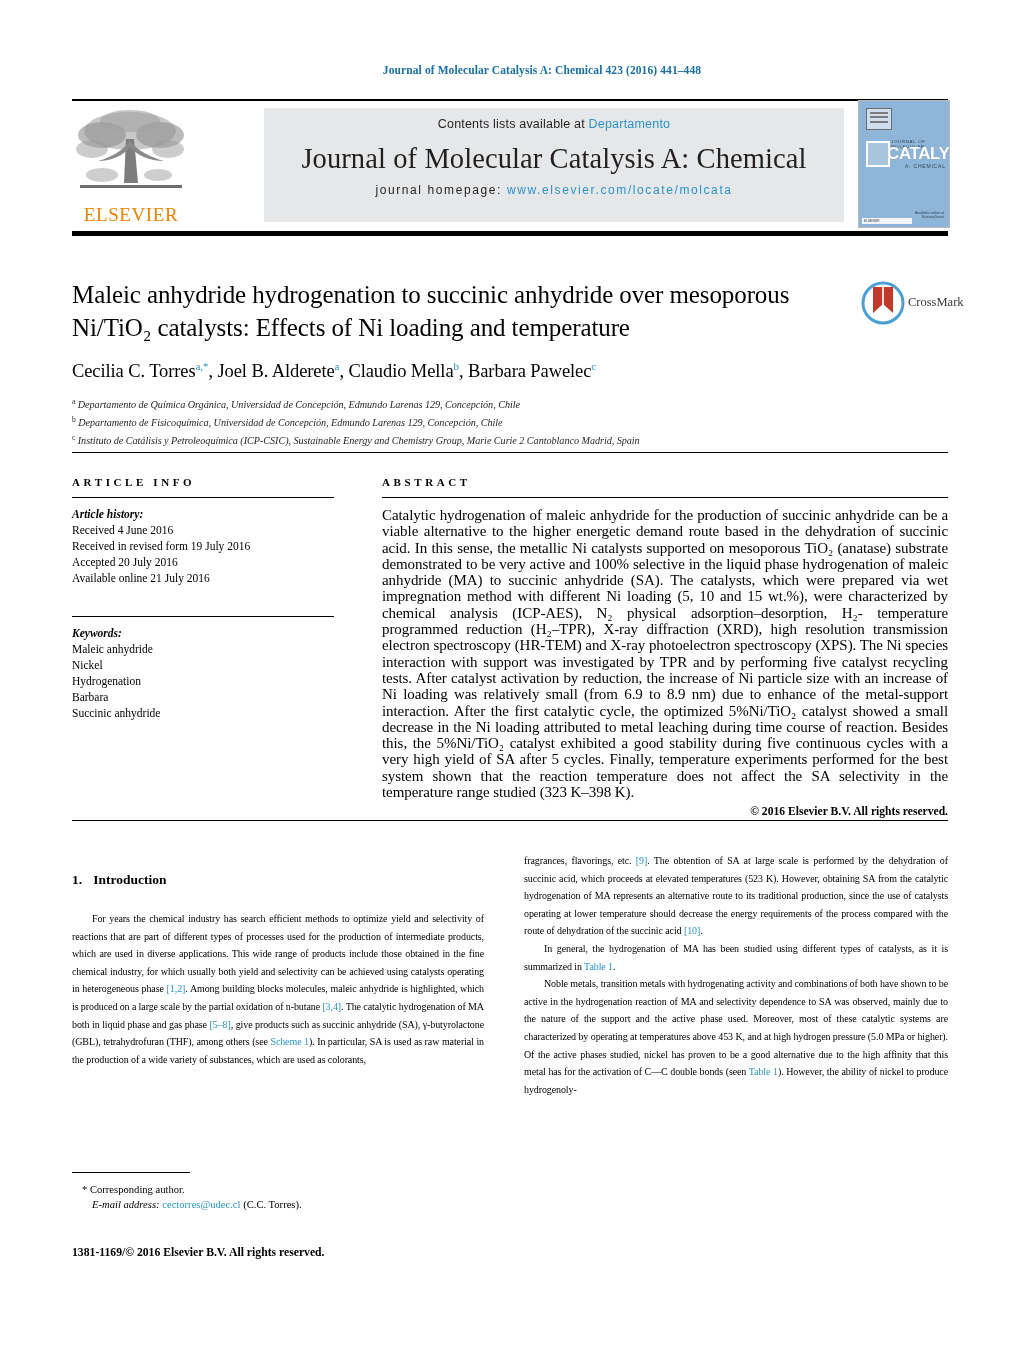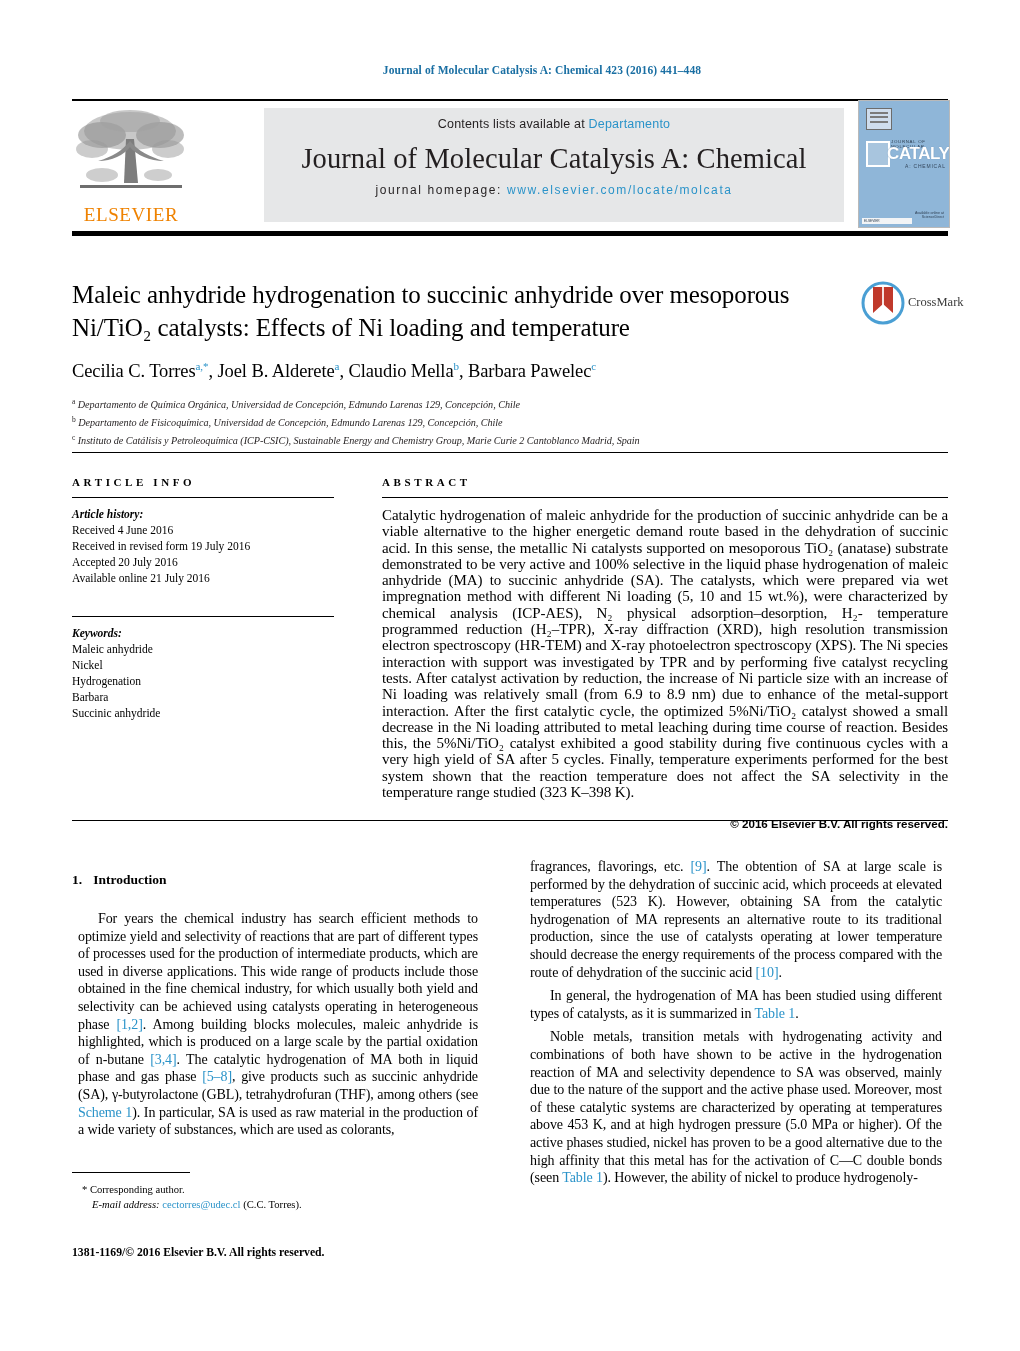--- a/index.html
+++ b/index.html
@@ -231,23 +231,23 @@
   .abstract-text {
     margin-top: 9px;
     font-family: "Liberation Serif", serif;
     font-size: 15px;
     line-height: 16.3px;
     text-align: justify;
     letter-spacing: -0.07px;
     color: #000;
   }
   .copyright {
-    margin-top: 17px;
+    margin-top: 5px;
     text-align: right;
-    font-family: Liberation Sans, sans-serif;
+    font-family: Liberation Serif, serif;
     font-weight: bold;
     font-size: 11.6px;
   }
   .rule-mid2 {
     position: absolute;
     left: 72px; top: 820px;
     width: 876px; height: 1px;
     background: #000;
   }
 
@@ -255,23 +255,23 @@
   .body-left  { position: absolute; left: 72px;  top: 872px; width: 412px; }
   .body-right { position: absolute; left: 524px; top: 852px; width: 424px; }
   h2.secnum {
     margin: 0 0 22px 0;
     font-family: "Liberation Serif", serif;
     font-size: 13.5px;
     font-weight: bold;
   }
   h2.secnum .num { margin-right: 11px; }
   p.body {
-    margin: 6px;
-    font-family: "Liberation Serif", serif;
-    font-size: 14px;
+    margin: 0;
+    font-family: "Liberation Serif", serif;
+    font-size: 10px;
     line-height: 17.6px;
     text-align: justify;
     letter-spacing: -0.1px;
   }
   p.body.indent { text-indent: 20px; }
   a.ref, .ref { color: #2a93c9; text-decoration: none; }
 
   
   .footnote {
     position: absolute;

